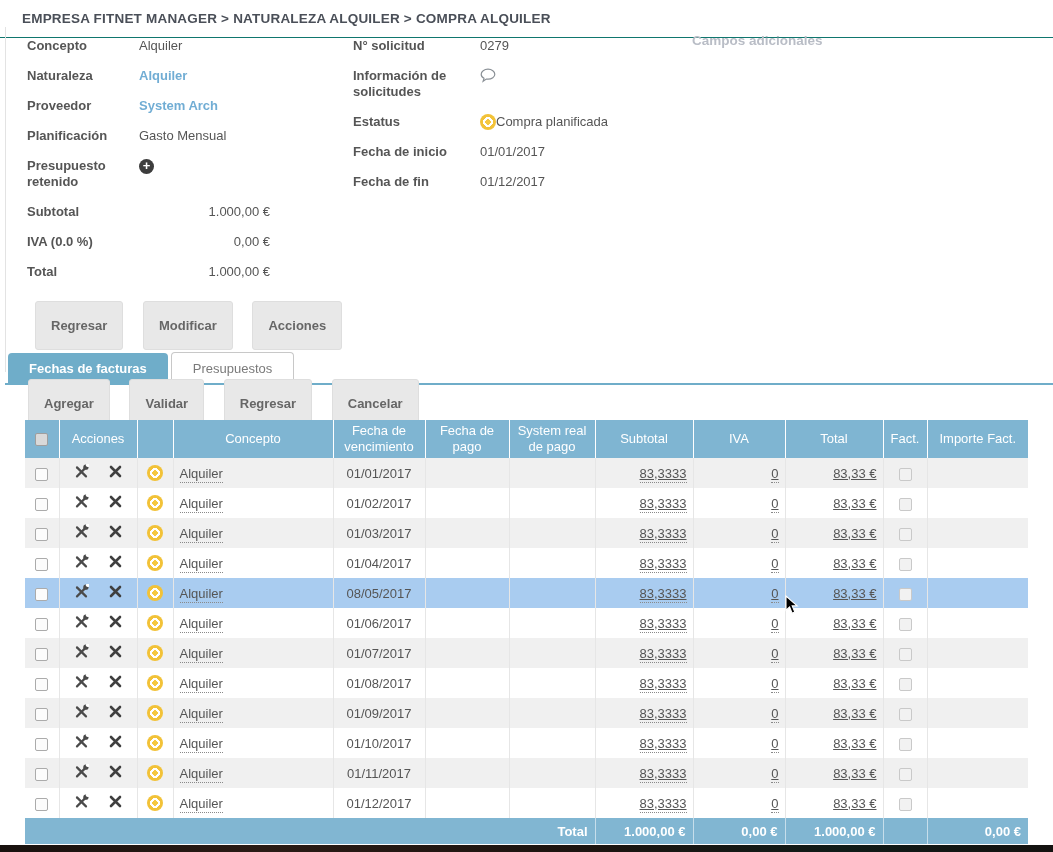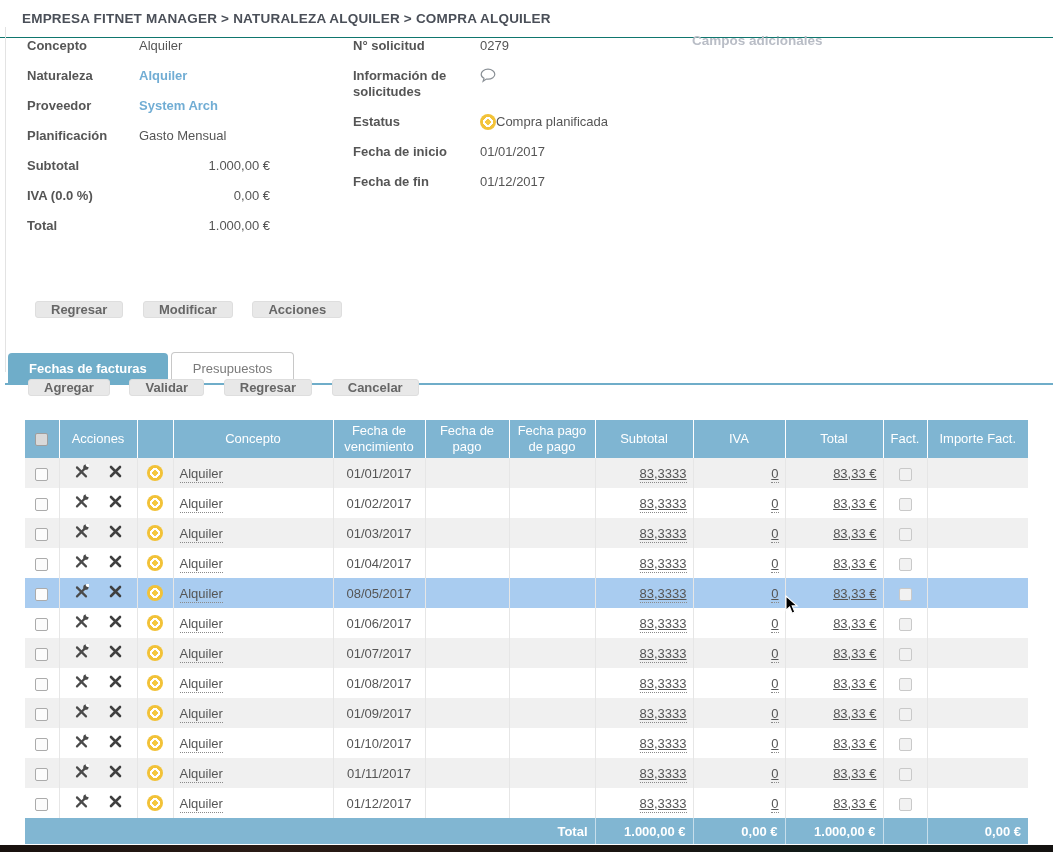--- a/index.html
+++ b/index.html
@@ -63,21 +63,21 @@
   .status-line { display: flex; align-items: center; }
   .bubble-icon svg { display: block; }
 
   
   .btn {
     display: inline-block;
     background: #e8e8e8;
     border: 1px solid #dedede;
     border-radius: 3px;
     color: #666; font-weight: bold; font-size: 13px;
-    padding: 0 15px;
+    padding: 16px 15px;
     margin-right: 16px;
     cursor: pointer;
     text-align: center;
   }
   .top-actions   { position: absolute; left: 35px; top: 301px; }
   .table-actions { position: absolute; left: 28px; top: 379px; }
 
   
   .tab-bar {
     position: absolute; left: 5px; right: 0; top: 352px; height: 33px;
@@ -160,20 +160,24 @@
     <div class="flabel">Naturaleza</div>
     <div class="fvalue link">Alquiler</div>
   </div>
   <div class="frow">
     <div class="flabel">Proveedor</div>
     <div class="fvalue link">System Arch</div>
   </div>
   <div class="frow">
     <div class="flabel">Planificación</div>
     <div class="fvalue">Gasto Mensual</div>
+  </div>
+  <div class="frow">
+    <div class="flabel">Presupuesto retenido</div>
+    <div class="fvalue"><span class="plus-circle"></span></div>
   </div>
   <div class="frow">
     <div class="flabel">Subtotal</div>
     <div class="fvalue amount">1.000,00 €</div>
   </div>
   <div class="frow">
     <div class="flabel">IVA (0.0 %)</div>
     <div class="fvalue amount">0,00 €</div>
   </div>
   <div class="frow">
@@ -248,21 +252,21 @@
       <col style="width:101px">
   </colgroup>
   <thead>
     <tr>
       <th><span class="checkbox hdr"></span></th>
       <th>Acciones</th>
       <th></th>
       <th>Concepto</th>
       <th>Fecha de vencimiento</th>
       <th>Fecha de pago</th>
-      <th>Fecha pago de pago</th>
+      <th>System real de pago</th>
       <th>Subtotal</th>
       <th>IVA</th>
       <th>Total</th>
       <th>Fact.</th>
       <th>Importe Fact.</th>
     </tr>
   </thead>
   <tbody>
       <tr>
         <td class="c-check"><span class="checkbox"></span></td>

